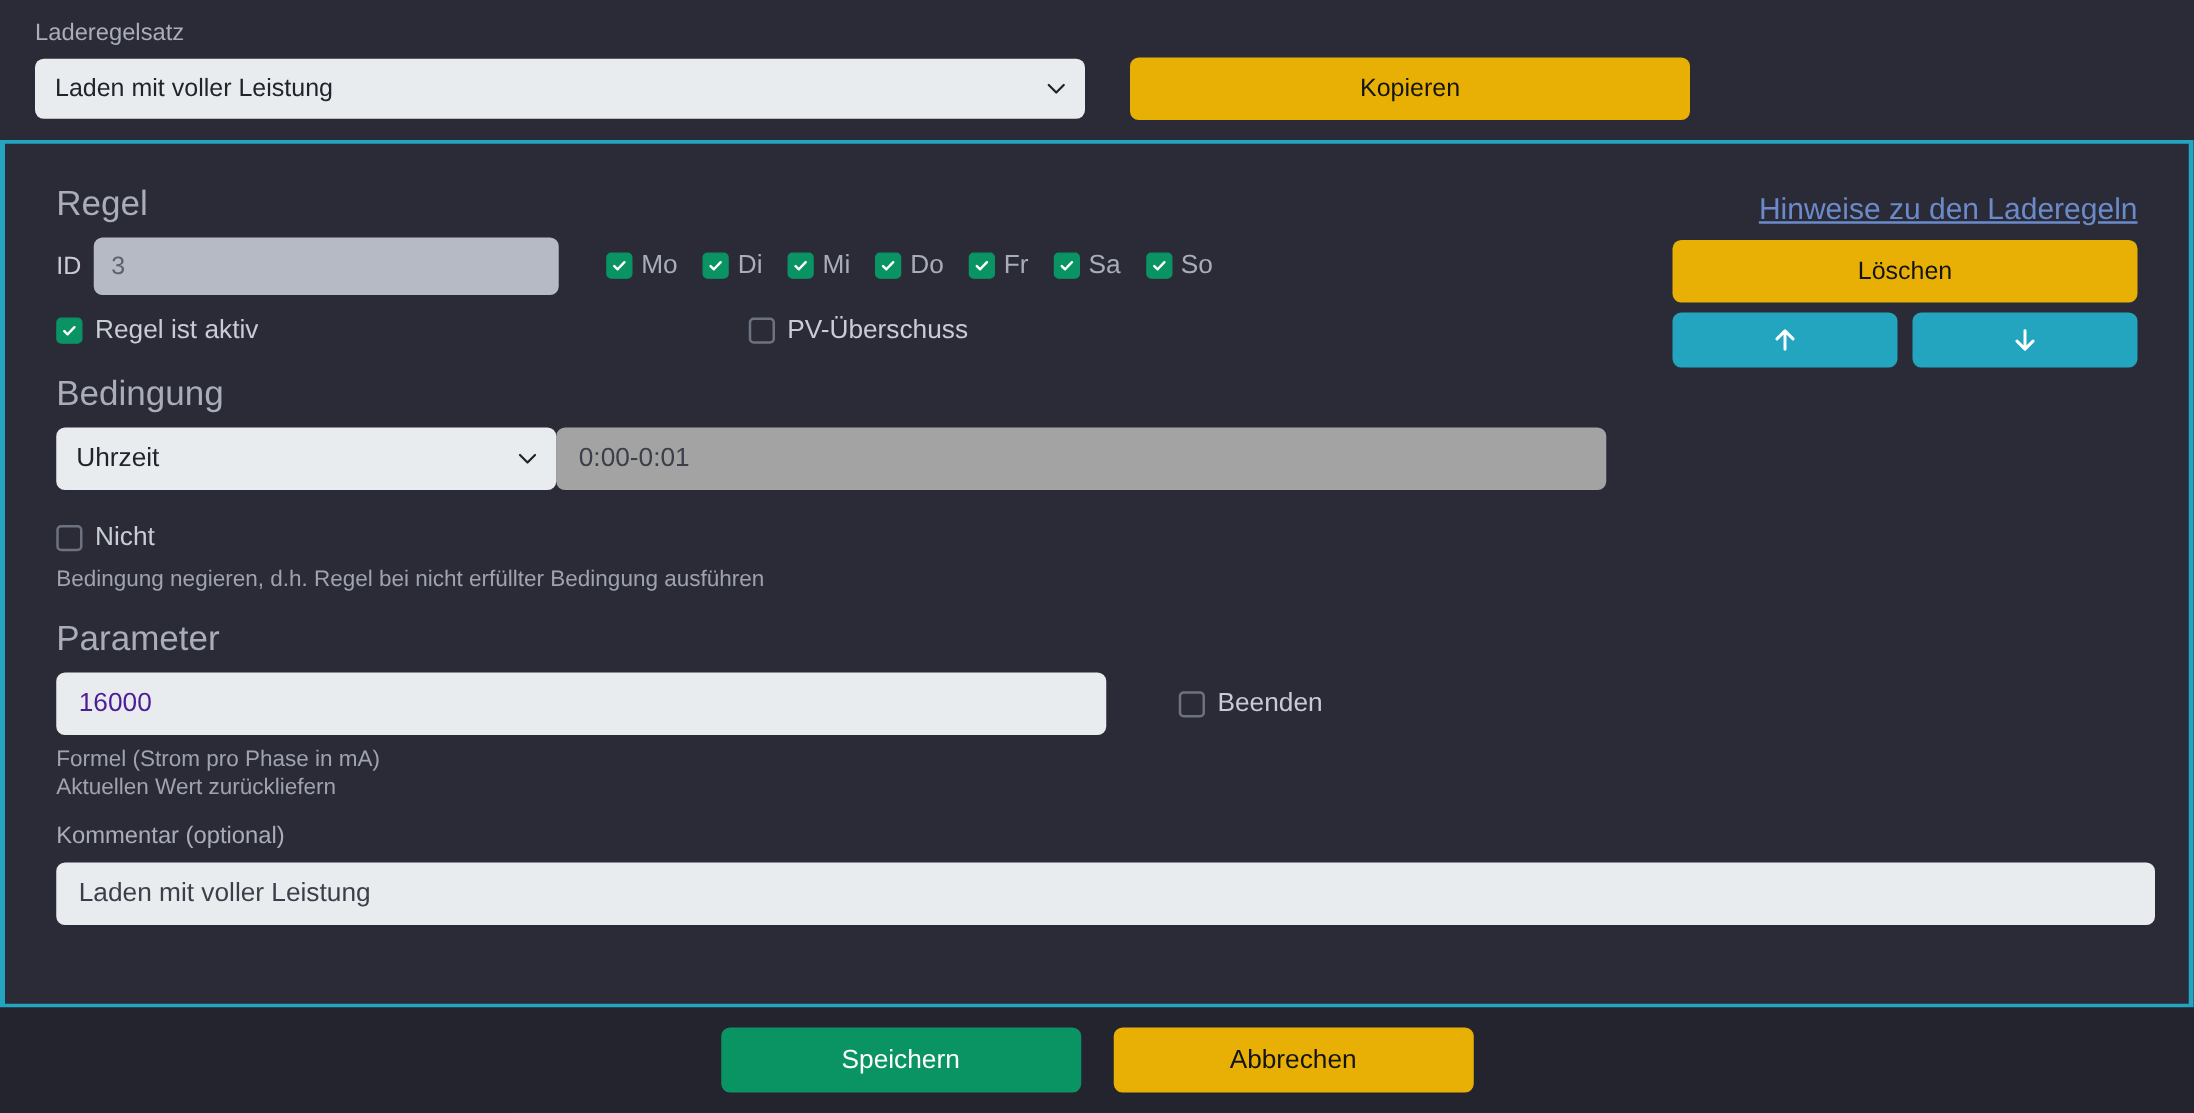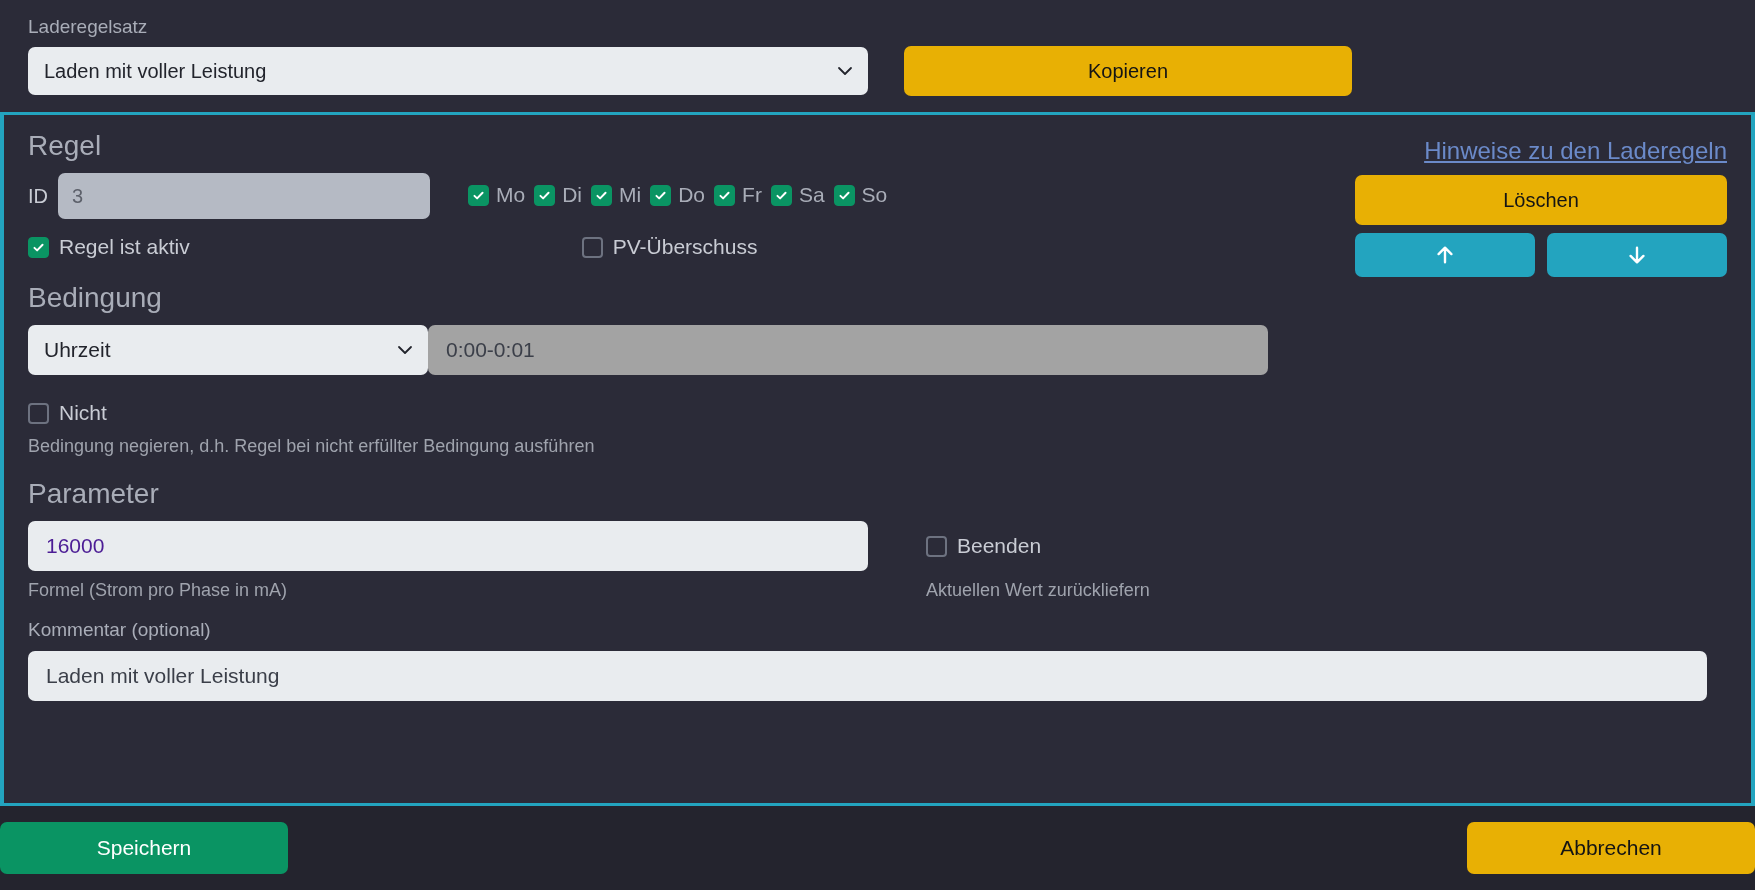--- a/index.html
+++ b/index.html
@@ -96,21 +96,21 @@
     left: 0;
     top: 112px;
     width: 1755px;
     height: 694px;
     box-sizing: border-box;
     border: 3px solid #23a4bf;
     border-left: 4px solid #23a4bf;
     border-right: 4px solid #23a4bf;
     background: #2b2b38;
     overflow: hidden;
-    padding: 0;
+    padding: 17px;
   }
   .rule-inner {
     position: relative;
     width: 100%;
     height: 100%;
     padding: 14px 28px 0 24px;
     box-sizing: border-box;
   }
 
   .section-title {
@@ -152,21 +152,21 @@
     color: #5d616b;
     font-size: 20px;
     padding: 0 14px;
     box-sizing: border-box;
     font-family: "Liberation Sans", sans-serif;
   }
 
   .weekdays {
     display: flex;
     align-items: center;
-    gap: 9px;
+    gap: 20px;
     margin-left: 38px;
     margin-top: 10px;
   }
   .wd { display: flex; align-items: center; gap: 7px; cursor: pointer; }
   .wd-label { color: #a9adb8; font-size: 21px; }
 
   .cbx {
     width: 21px; height: 21px;
     border-radius: 4px;
     box-sizing: border-box;
@@ -251,20 +251,21 @@
     color: #4c1d95;
     font-size: 21px;
     padding: 0 18px;
     box-sizing: border-box;
     font-family: "Liberation Sans", sans-serif;
   }
   .chk-beenden { margin-left: 58px; }
   .row-param-hints {
     display: flex;
     margin-top: 8px;
+    flex-direction: column;
   }
   .hint-formel { width: 898px; }
 
   .h-kommentar { margin-top: 18px; }
   #kommentar-input {
     display: block;
     width: 1679px;
     height: 50px;
     background: #e9ecef;
     border: none;
@@ -280,21 +281,21 @@
   
   .footer {
     position: absolute;
     left: 0;
     top: 806px;
     width: 1755px;
     height: 84px;
     background: #24242e;
     display: flex;
     align-items: center;
-    justify-content: space-between;
+    justify-content: center;
     gap: 26px;
   }
   #speichern-button { width: 288px; height: 52px; font-size: 21px; }
   #abbrechen-button { width: 288px; height: 52px; font-size: 21px; }
 </style>
 </head>
 <body>
 
 <div class="screen">
 

